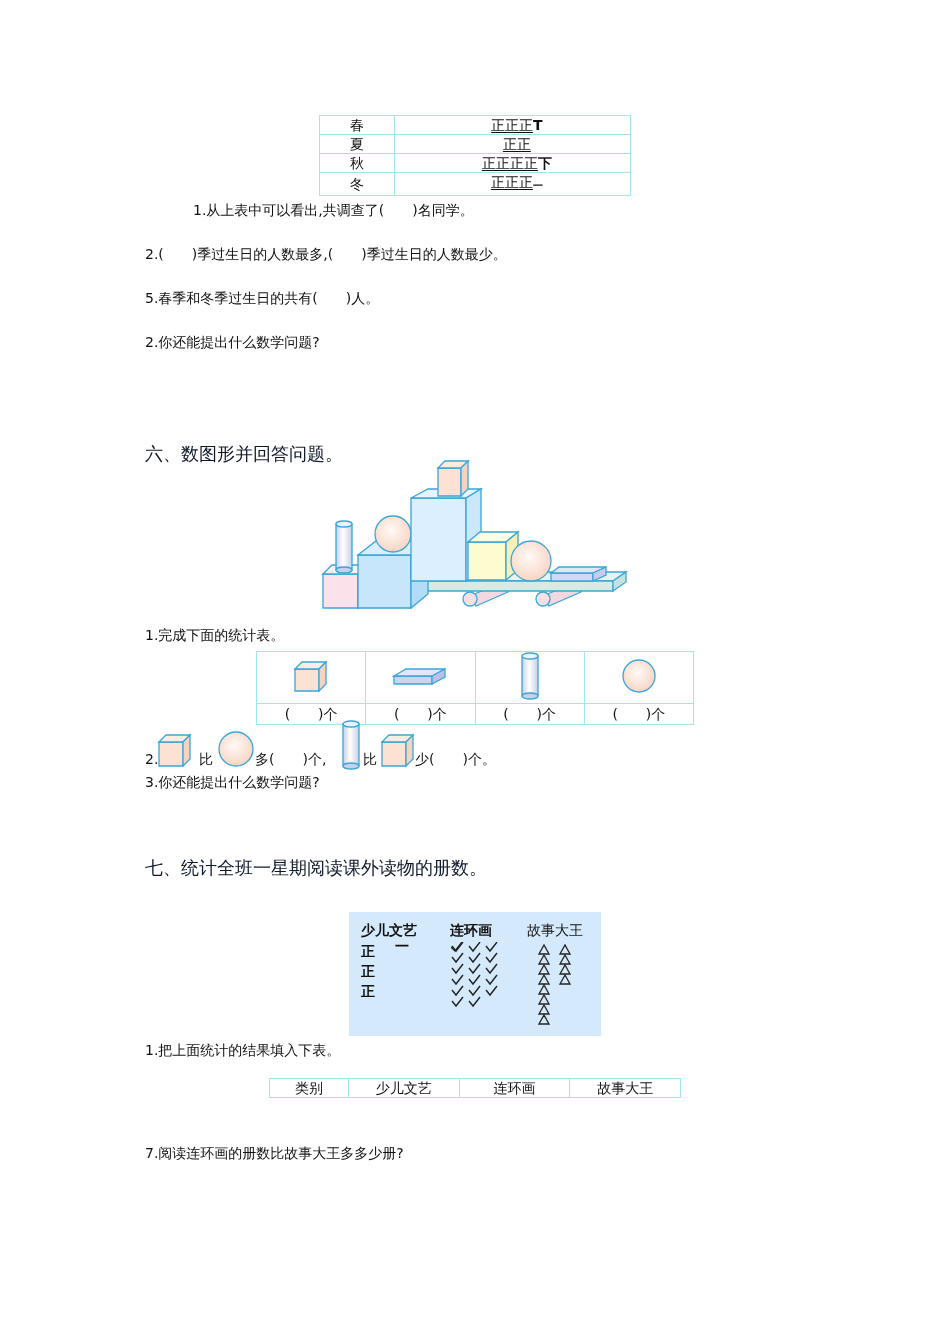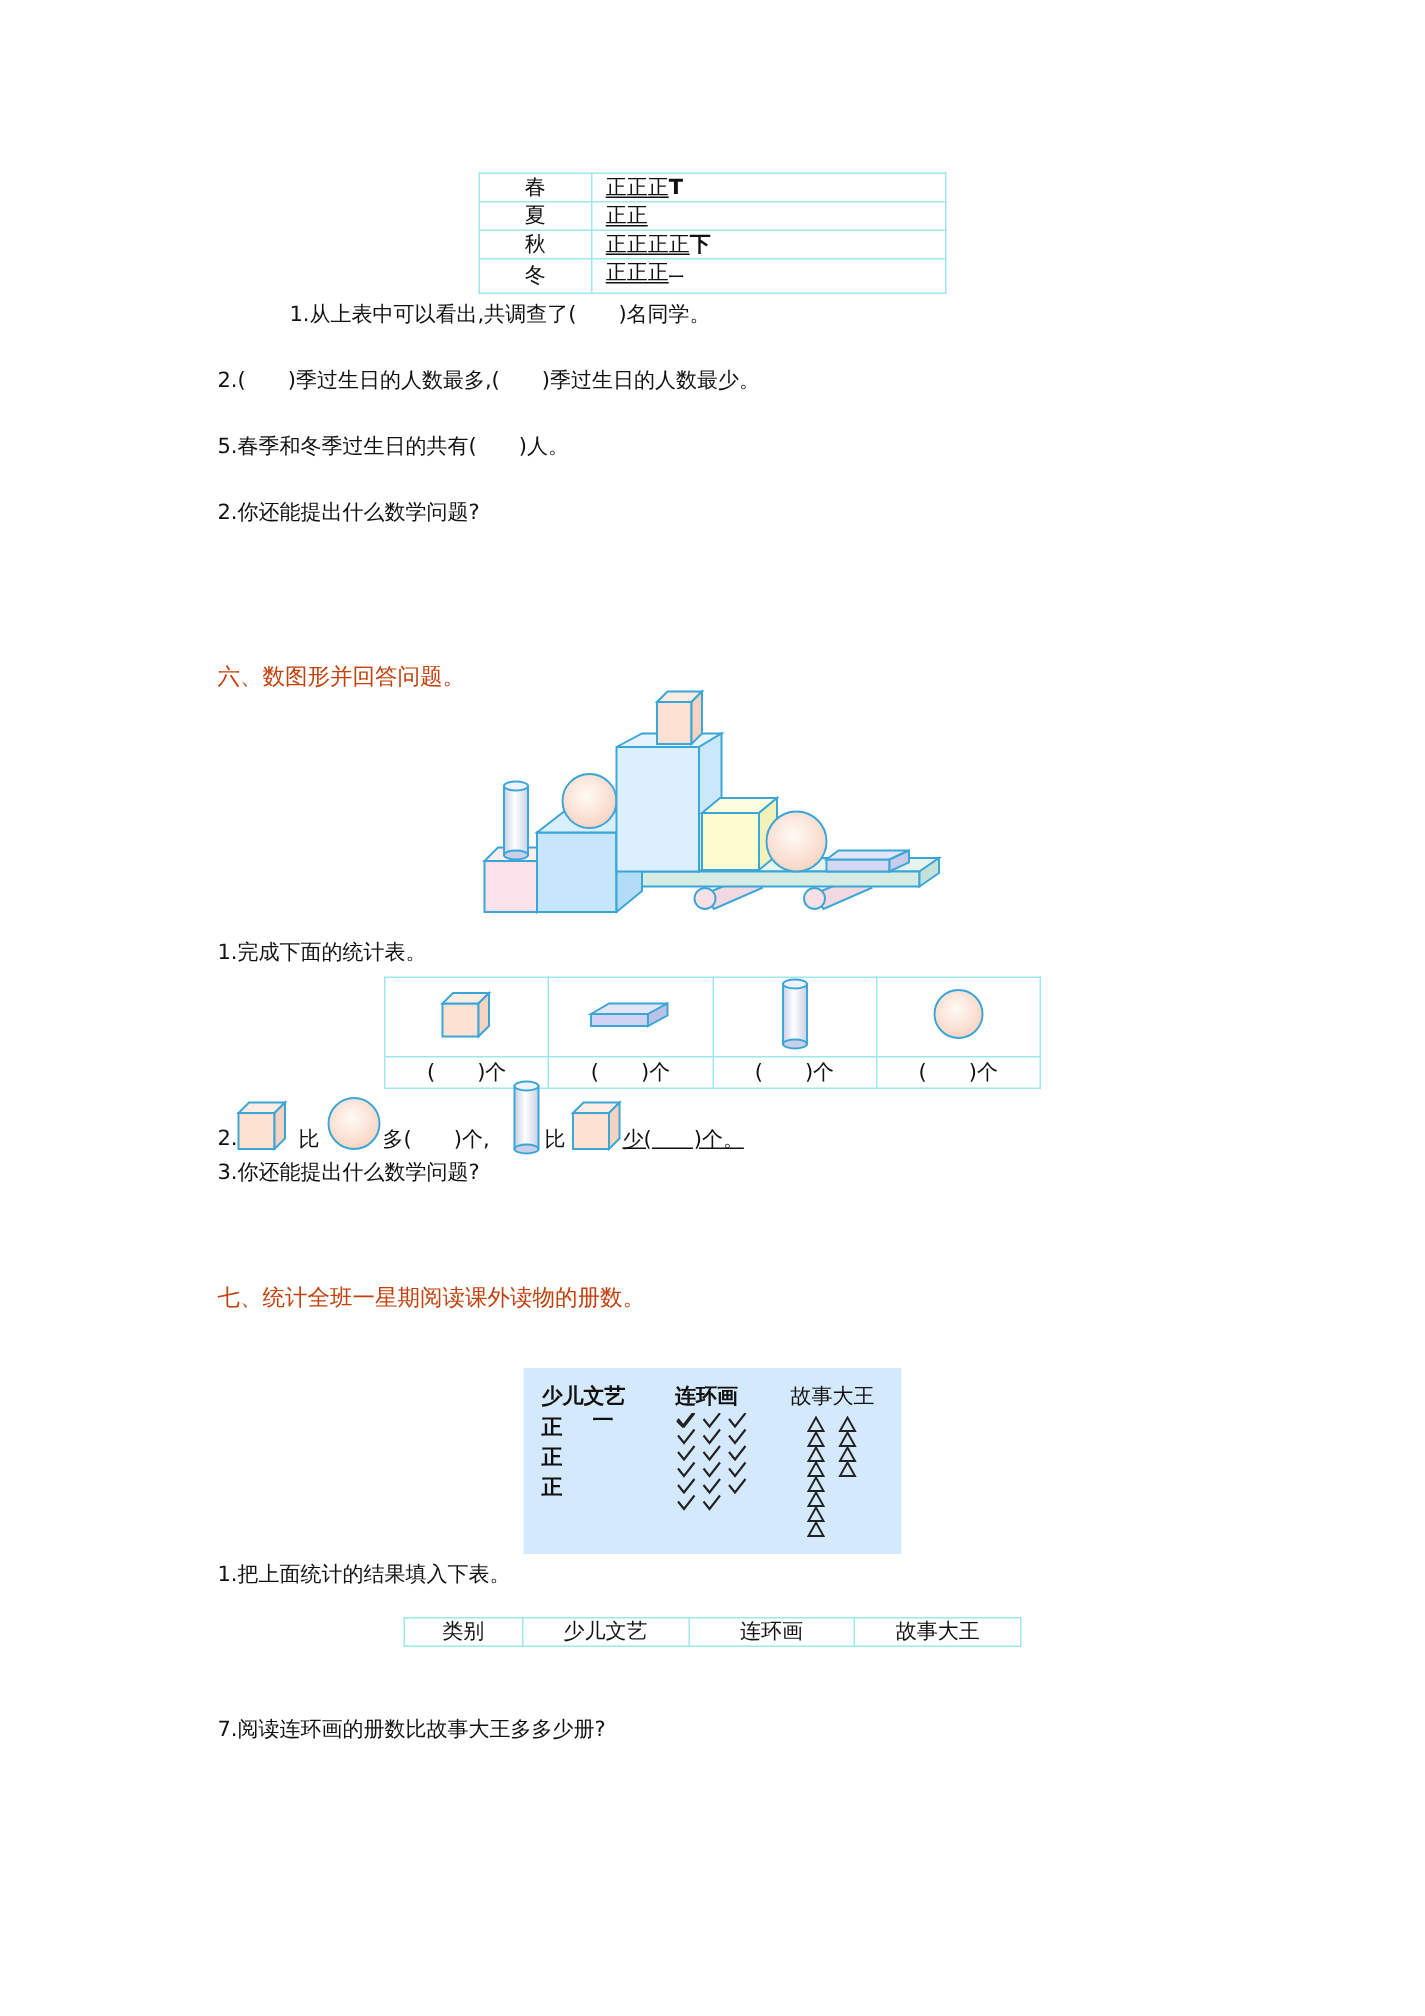--- a/index.html
+++ b/index.html
@@ -1,25 +1,25 @@
 <!DOCTYPE html>
 <html><head>
 <meta charset="utf-8">
 <style>
   html, body { margin: 0; padding: 0; background: #ffffff; }
   body { width: 950px; height: 1344px; position: relative; overflow: hidden;
          font-family: "DejaVu Sans", "Liberation Sans", sans-serif; color: #111; }
   .abs { position: absolute; }
   .q { position: absolute; left: 145px; font-size: 14px; line-height: 18px; white-space: nowrap; }
-  .sec { position: absolute; left: 145px; font-size: 15px; color: #c2410c; white-space: nowrap; }
+  .sec { position: absolute; left: 145px; font-size: 18px; color: #0f172a; white-space: nowrap; }
   table.t { border-collapse: collapse; position: absolute; }
   table.t td { border: 1.5px solid #9fe7ee; padding: 0; font-size: 14px; }
   .tally td.season { width: 76px; text-align: center; }
   .tally td.marks { width: 234px; padding-left: 9px; }
-  .tally td { height: 18px; line-height: 18px; }
+  .tally td { height: 18px; line-height: 18px; text-align: center; }
   .ul { text-decoration: underline; text-underline-offset: 2px; }
   .shapes td { width: 108px; text-align: center; }
   .shapes tr.pic td { height: 45px; }
   .shapes tr.cnt td { height: 20px; font-size: 14px; line-height: 18px; }
   .books td { height: 18px; line-height: 18px; text-align: center; font-size: 14px; }
   .paper-box { position: absolute; left: 349px; top: 912px; width: 252px; height: 124px; background: #d4e9fb; }
   .hand { font-family: "DejaVu Serif", serif; font-size: 14px; position: absolute; }
 </style>
 </head>
 <body>
@@ -178,21 +178,21 @@
       </g>
     </svg>
   <span class="abs" style="left:218px; top:31px;">比</span>
   <svg class="abs" style="left:235px; top:12px;" width="36" height="36" viewBox="0 0 36 36">
       <g stroke="#3aa6d8" stroke-width="1.3">
         <path d="M2 10 L26 10 L26 34 L2 34 Z" fill="#fde2d3"></path>
         <path d="M2 10 L9 3 L33 3 L26 10 Z" fill="#fdece2"></path>
         <path d="M26 10 L33 3 L33 27 L26 34 Z" fill="#f6d2c0"></path>
       </g>
     </svg>
-  <span class="abs" style="left:270px; top:31px;text-decoration:underline;">少(　　)个。</span>
+  <span class="abs" style="left:270px; top:31px;">少(　　)个。</span>
 </div>
 
 <div class="q" style="top:773px;">3.你还能提出什么数学问题?</div>
 
 <div class="sec" style="top:856px;">七、统计全班一星期阅读课外读物的册数。</div>
 
 <div class="paper-box">
   <span class="hand" style="left:12px; top:10px; font-weight:bold;">少儿文艺</span>
   <span class="hand" style="left:12px; top:31px; font-weight:bold;">正</span>
   <span class="hand" style="left:46px; top:26px; font-weight:bold;">一</span>

